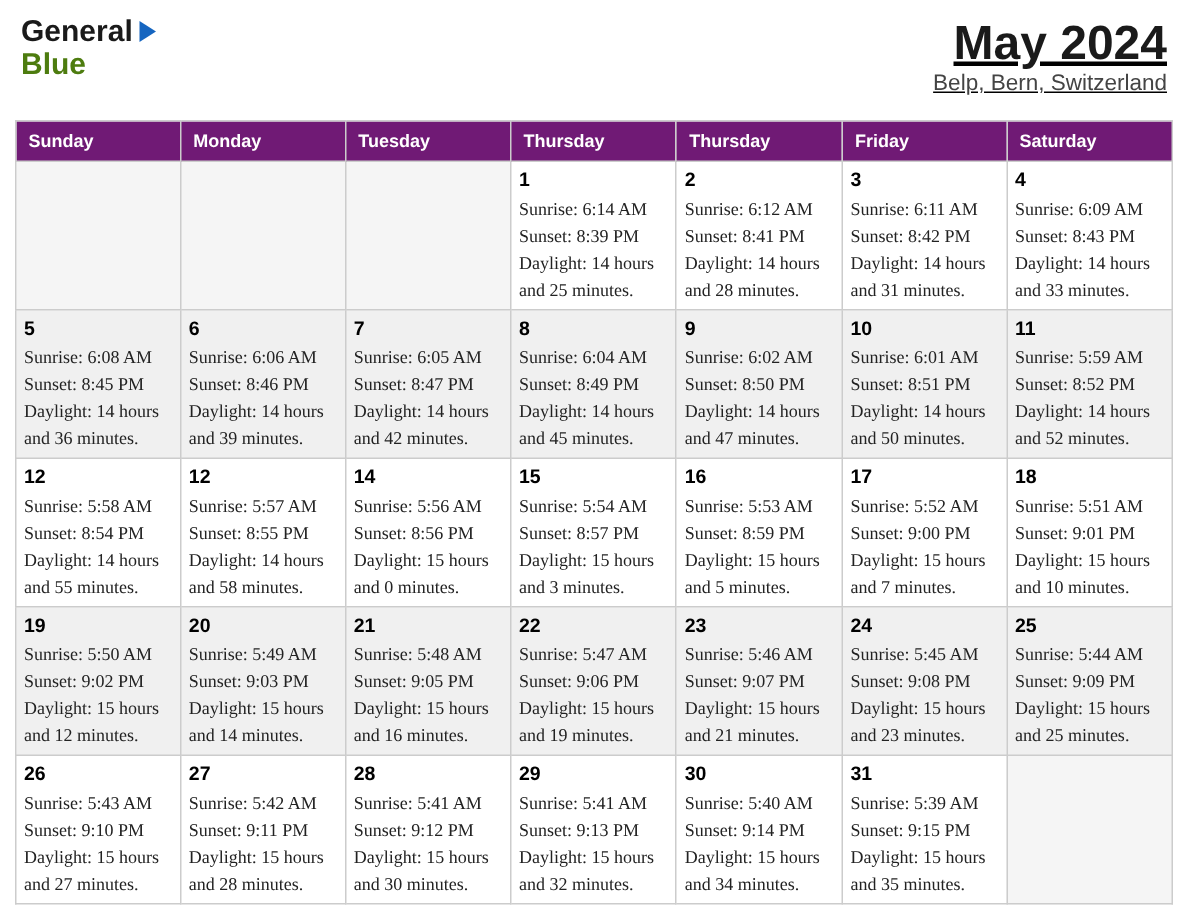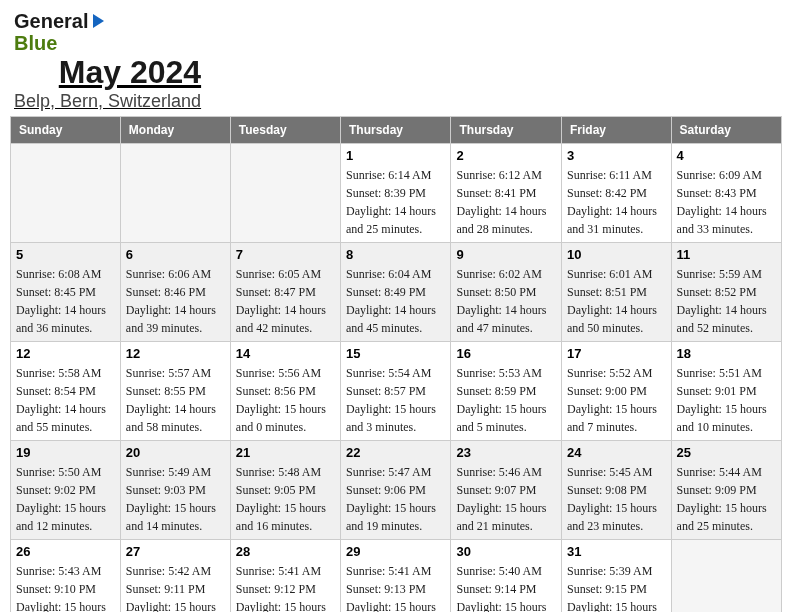--- a/index.html
+++ b/index.html
@@ -7,23 +7,22 @@
       font-family: Arial, sans-serif;
       background: #fff;
       width: 792px;
       min-height: 612px;
       padding: 10px;
     }
     .header {
       display: flex;
       justify-content: space-between;
       align-items: flex-start;
-      margin-bottom: 4px;
+      margin-bottom: 16px;
       padding: 0 4px;
-      flex-direction: column;
     }
     .logo {
       display: flex;
       flex-direction: column;
       align-items: flex-start;
     }
     .logo-text {
       font-size: 20px;
       font-weight: bold;
       color: #1a1a1a;
@@ -37,30 +36,30 @@
     .title-block {
       text-align: right;
       text-decoration: underline;
     }
     .month-title {
       font-size: 32px;
       font-weight: bold;
       color: #1a1a1a;
     }
     .subtitle {
-      font-size: 18px;
+      font-size: 15px;
       color: #444;
     }
     .calendar {
       width: 100%;
       border-collapse: collapse;
       font-size: 11px;
     }
     .calendar th {
-      background: #737373;
+      background: #701a75;
       color: #fff;
       text-align: left;
       padding: 6px 8px;
       font-size: 12px;
       border: 1px solid #ccc;
     }
     .calendar td {
       border: 1px solid #ccc;
       vertical-align: top;
       padding: 4px 5px;

